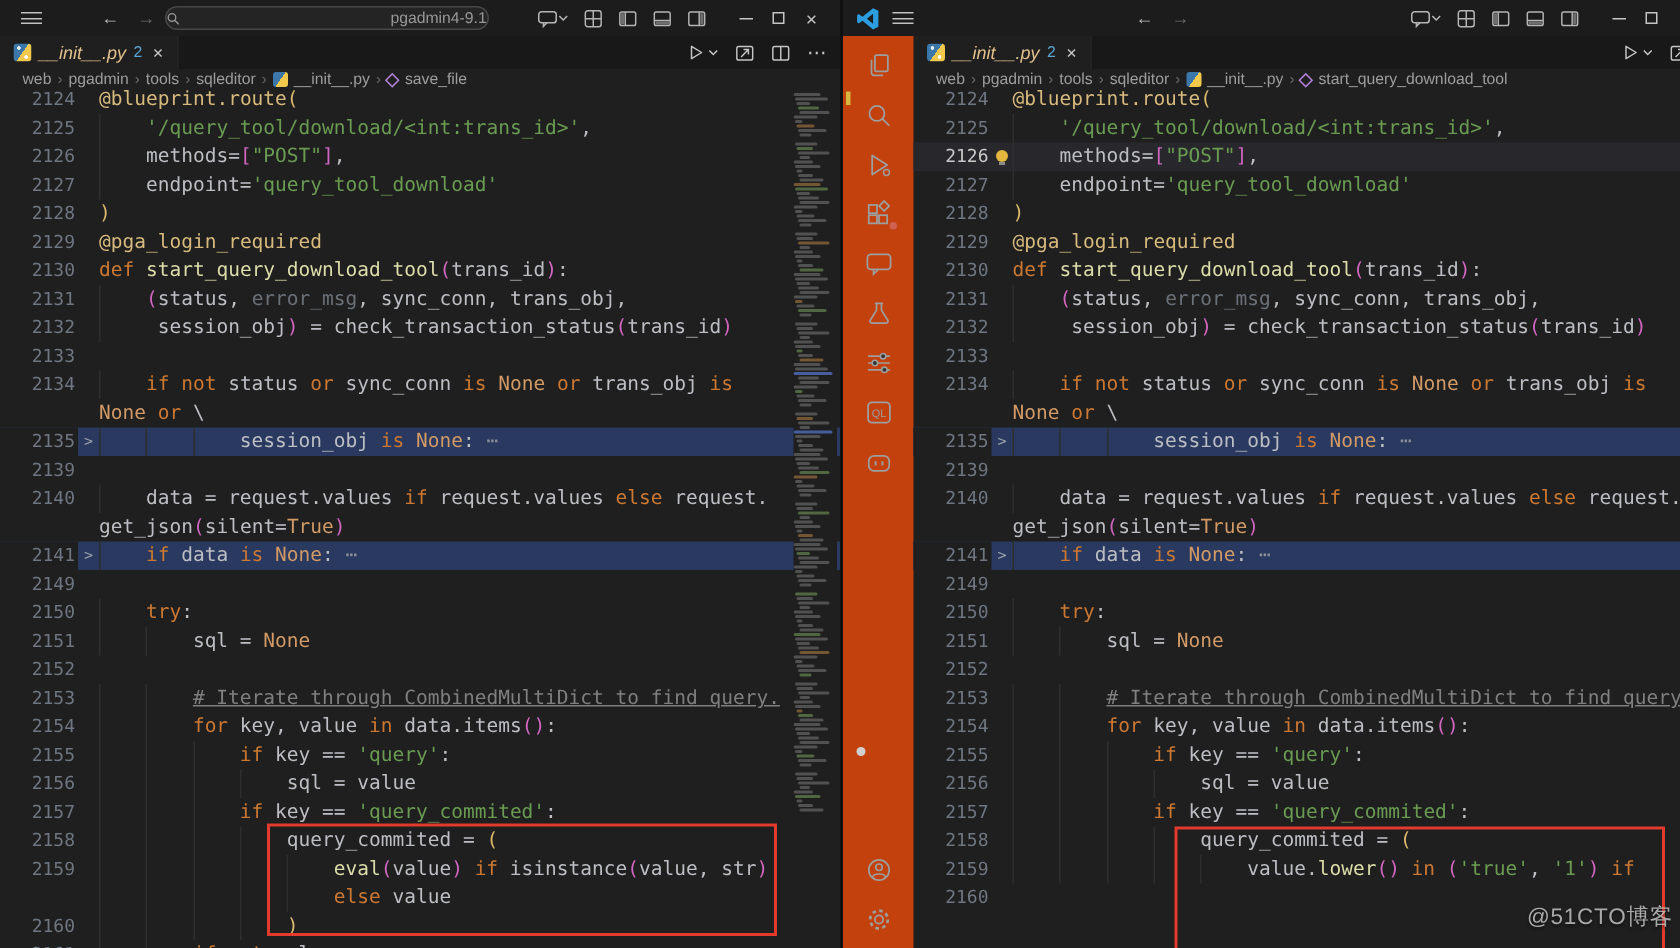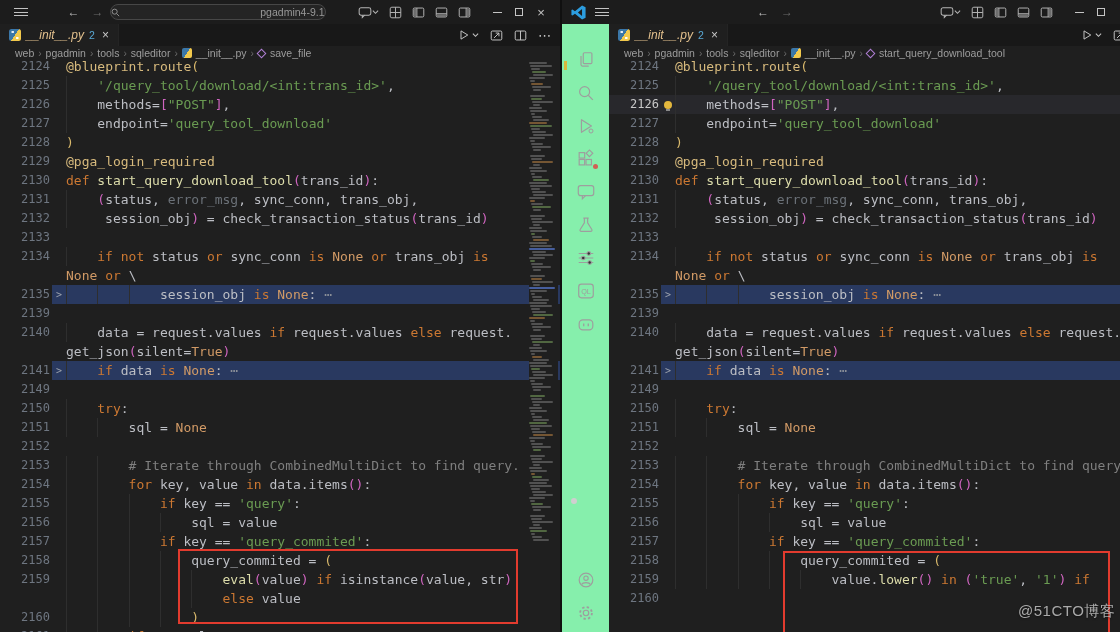--- a/index.html
+++ b/index.html
@@ -50,22 +50,22 @@
   
   .breadcrumbs { height:14px; background:#1f1f1f; display:flex; align-items:center;
     padding-left:15px; font-size:10.5px; color:#9d9d9d; white-space:nowrap; }
   .bc-sep { color:#6b6b6b; padding:0 4px; font-size:10px; }
   .bc-py { width:10px; height:10px; border-radius:2px; margin-right:4px;
     background:linear-gradient(125deg,#3b77a8 50%,#f2c94c 50%); display:inline-block; }
   .bc-method { width:7px; height:7px; border:1.2px solid #b180d7; transform:rotate(45deg);
     margin-right:5px; display:inline-block; }
 
   
-  .activitybar { position:absolute; left:0; top:24px; bottom:0; width:47px; background:#86efac;
-    display:flex; flex-direction:column; align-items:center; padding:25px 0 8px; gap:11px; }
+  .activitybar { position:absolute; left:0; top:24px; bottom:0; width:47px; background:#c2410c;
+    display:flex; flex-direction:column; align-items:center; padding:9px 0 8px; gap:11px; }
   .ab-item { width:24px; height:22px; display:flex; align-items:center; justify-content:center; position:relative; }
   .ab-item svg { display:block; }
   .ab-sp { flex:1; }
   .ext-dot { position:absolute; right:0px; bottom:1px; width:5px; height:5px; border-radius:50%; background:#d16055; }
 
   
   .editor { position:absolute; top:60px; left:0; right:0; bottom:0;
     font-family:"DejaVu Sans Mono","Liberation Mono",monospace; font-size:13px; }
   #win-right .editor { left:47px; }
   .code { position:relative; top:-3px; }
@@ -80,21 +80,21 @@
   .row.cur .ln { color:#c8c8c8; }
   .bulb { display:inline-block; width:8px; height:8px; border-radius:50%; background:#e3b73d; position:relative; top:1px; }
   .bulb::after { content:""; position:absolute; left:2px; top:8px; width:4px; height:2px; background:#8a8a8a; }
 
   .tk-w  { color:var(--tok-w); }
   .tk-k  { color:var(--tok-k); }
   .tk-n  { color:var(--tok-n); }
   .tk-s  { color:var(--tok-s); }
   .tk-f  { color:var(--tok-f); }
   .tk-d  { color:var(--tok-d); }
-  .tk-c  { color:var(--tok-c); }
+  .tk-c  { color:var(--tok-c);text-decoration:underline; }
   .tk-p  { color:var(--tok-p); }
   .tk-y  { color:var(--tok-y); }
   .tk-dim{ color:var(--tok-dim); }
   .tk-e  { color:var(--tok-e); }
 
   
   .minimap { position:absolute; top:60px; right:2px; width:29px; bottom:0; background:#1f1f1f;
     display:flex; flex-direction:column; gap:1px; padding-top:2px; overflow:hidden; }
   .mbar { height:2px; border-radius:1px; flex:none; }
 

